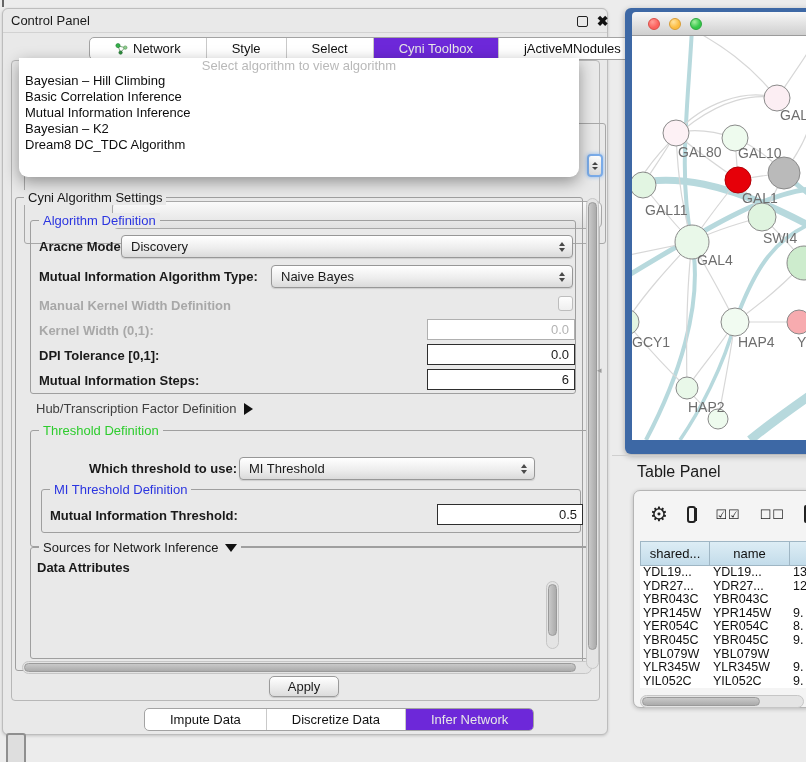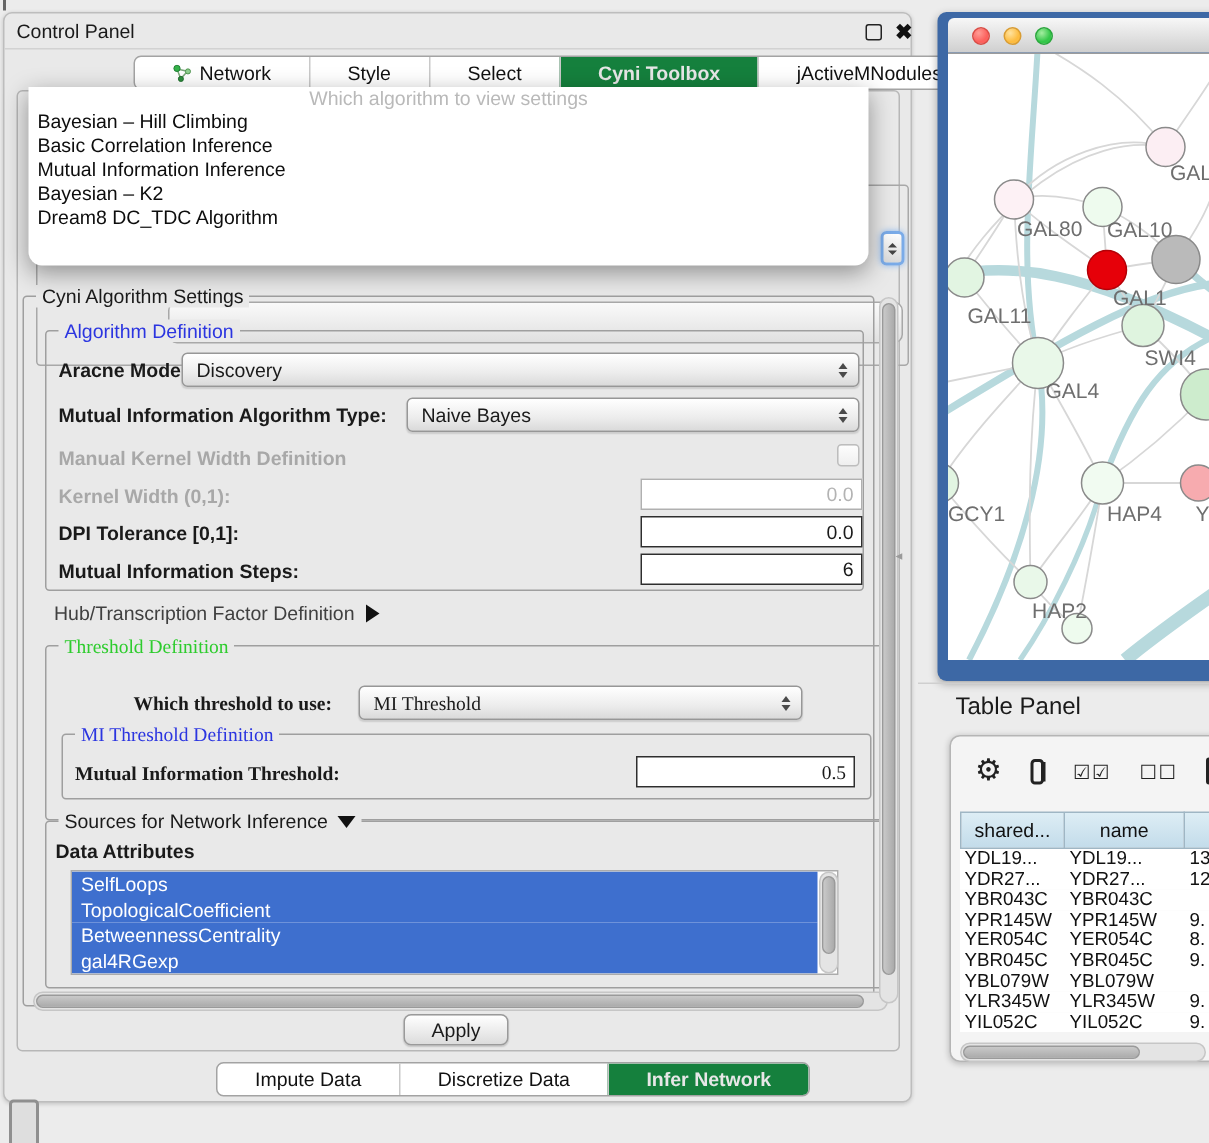--- a/index.html
+++ b/index.html
@@ -25,21 +25,21 @@
   
   .tabbar {
     position:absolute; display:flex; height:23px;
     background:#fff; border:1px solid #a3a3a3; border-radius:5px; overflow:hidden;
     font-size:13px;
   }
   #top-tabs { left:86px; top:28px; }
   #bottom-tabs { left:141px; top:699px; }
   .tab { display:flex; align-items:center; gap:5px; padding:0 25px; border-left:1px solid #c9c9c9; color:#111; white-space:nowrap; }
   .tab:first-child { border-left:none; }
-  .tab.sel { background:#15803d; color:#e7e7e7;font-weight:bold; }
+  .tab.sel { background:#6d28d9; color:#e7e7e7; }
   
   .tab-content {
     position:absolute; left:8px; top:51px; width:589px; height:641px;
     background:#e9e9e9; border:1px solid #b7b7b7; border-radius:4px;
   }
   
   .frag-group { position:absolute; left:12px; top:62px; width:582px; height:121px; border:1px solid #a8a8a8; border-radius:3px; }
   .frag-spinner {
     position:absolute; left:575px; top:93px; width:16px; height:23px;
     border:2px solid #7aabe8; border-radius:4px; background:linear-gradient(#fdfdfd,#d9d9d9);
@@ -204,46 +204,40 @@
       <span class="lbl" style="left:8px;top:127px;">DPI Tolerance [0,1]:</span>
       <div class="field" style="left:396px;top:123px;width:148px;">0.0</div>
       <span class="lbl" style="left:8px;top:152px;">Mutual Information Steps:</span>
       <div class="field" style="left:396px;top:148px;width:148px;">6</div>
     </div>
 
     <div class="sec-head" style="left:20px;top:203px;">
       <span>Hub/Transcription Factor Definition</span><span class="caret-r"></span>
     </div>
 
-    <div class="group" style="left:14px;top:232px;width:560px;height:117px;font-family:Liberation Serif, serif;">
+    <div class="group" style="left:14px;top:232px;width:560px;height:117px;">
       <span class="legend green">Threshold Definition</span>
       <span class="lbl" style="left:58px;top:30px;">Which threshold to use:</span>
       <div class="combo" style="left:208px;top:26px;width:296px;">
         <span>MI Threshold</span>
         <span class="arrows">
             <i class="up"></i>
             <i class="dn"></i>
           </span>
       </div>
       <div class="group" style="left:10px;top:58px;width:540px;height:44px;">
         <span class="legend blue">MI Threshold Definition</span>
         <span class="lbl" style="left:8px;top:18px;">Mutual Information Threshold:</span>
-        <div class="field" style="left:382px;top:14px;width:146px;">0.5</div>
+        <div class="field" style="left:395px;top:14px;width:146px;">0.5</div>
       </div>
     </div>
 
     <div class="group" style="left:14px;top:349px;width:560px;height:112px;">
       <span class="legend"><span>Sources for Network Inference</span><span class="caret-d" style="border-top-width:8px;border-left-width:6px;border-right-width:6px;"></span></span>
       <span class="lbl" style="left:6px;top:12px;">Data Attributes</span>
-      <div class="listbox" id="attr-list" style="left:16px;top:32px;width:512px;height:70px;">
-          <div class="attr-item" style="background: rgb(62, 111, 206);">SelfLoops</div>
-          <div class="attr-item" style="background: rgb(62, 111, 206);">TopologicalCoefficient</div>
-          <div class="attr-item" style="background: rgb(62, 111, 206);">BetweennessCentrality</div>
-          <div class="attr-item" style="background: rgb(62, 111, 206);">gal4RGexp</div>
-        </div>
       <div class="vscroll" style="left:515px;top:33px;height:68px;">
           <div class="thumb" style="top:2px;height:52px;"></div>
         </div>
     </div>
 
     <div class="hscroll" style="left:6px;top:463px;width:570px;">
         <div class="thumb" style="left:1px;width:552px;"></div>
       </div>
   </div>
 
@@ -253,21 +247,21 @@
 
   <div class="btn" style="left:266px;top:667px;">Apply</div>
 
   <div class="tabbar" id="bottom-tabs">
       <div class="tab">Impute Data</div>
       <div class="tab">Discretize Data</div>
       <div class="tab sel">Infer Network</div>
     </div>
 
   <div id="algo-dropdown">
-    <div class="dd-placeholder">Which algorithm to view settings</div>
+    <div class="dd-placeholder">Select algorithm to view algorithm</div>
     <div id="dd-items">
         <div class="dd-item">Bayesian – Hill Climbing</div>
         <div class="dd-item">Basic Correlation Inference</div>
         <div class="dd-item">Mutual Information Inference</div>
         <div class="dd-item">Bayesian – K2</div>
         <div class="dd-item">Dream8 DC_TDC Algorithm</div>
       </div>
   </div>
 </div>
 

